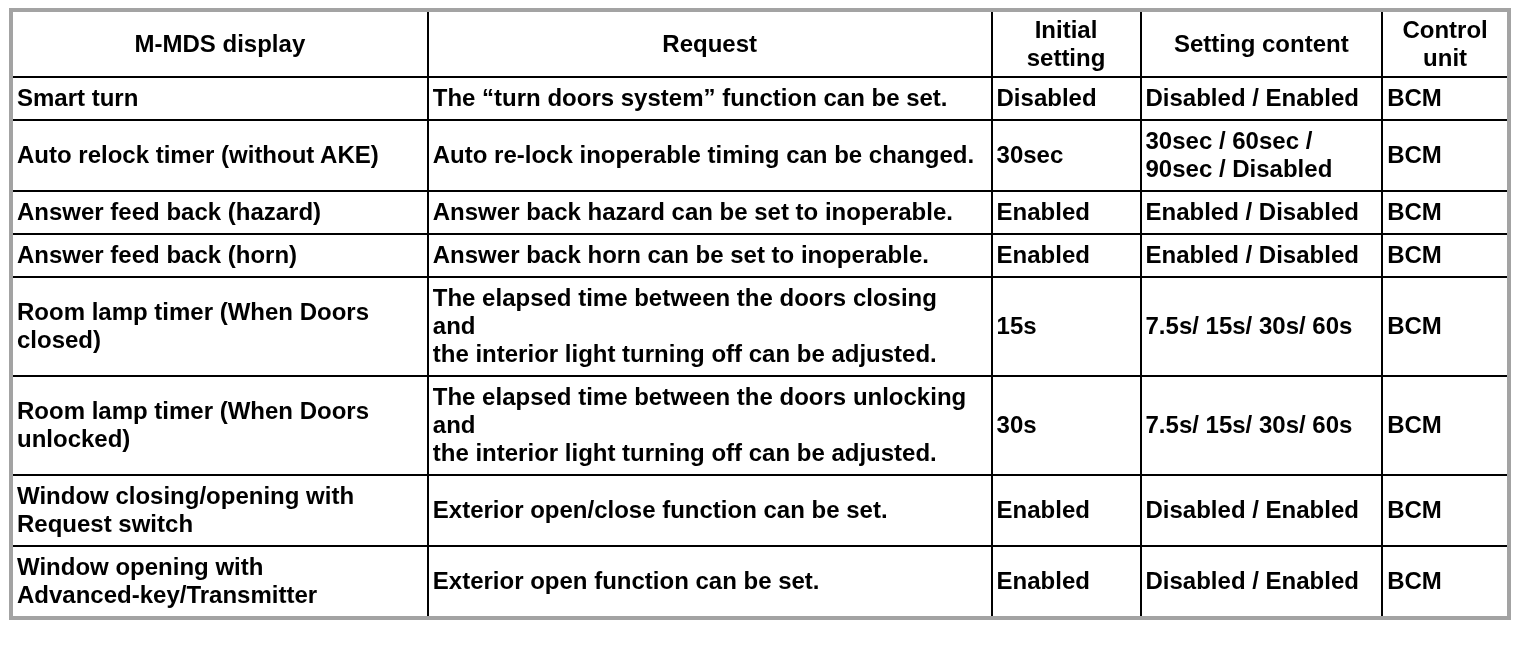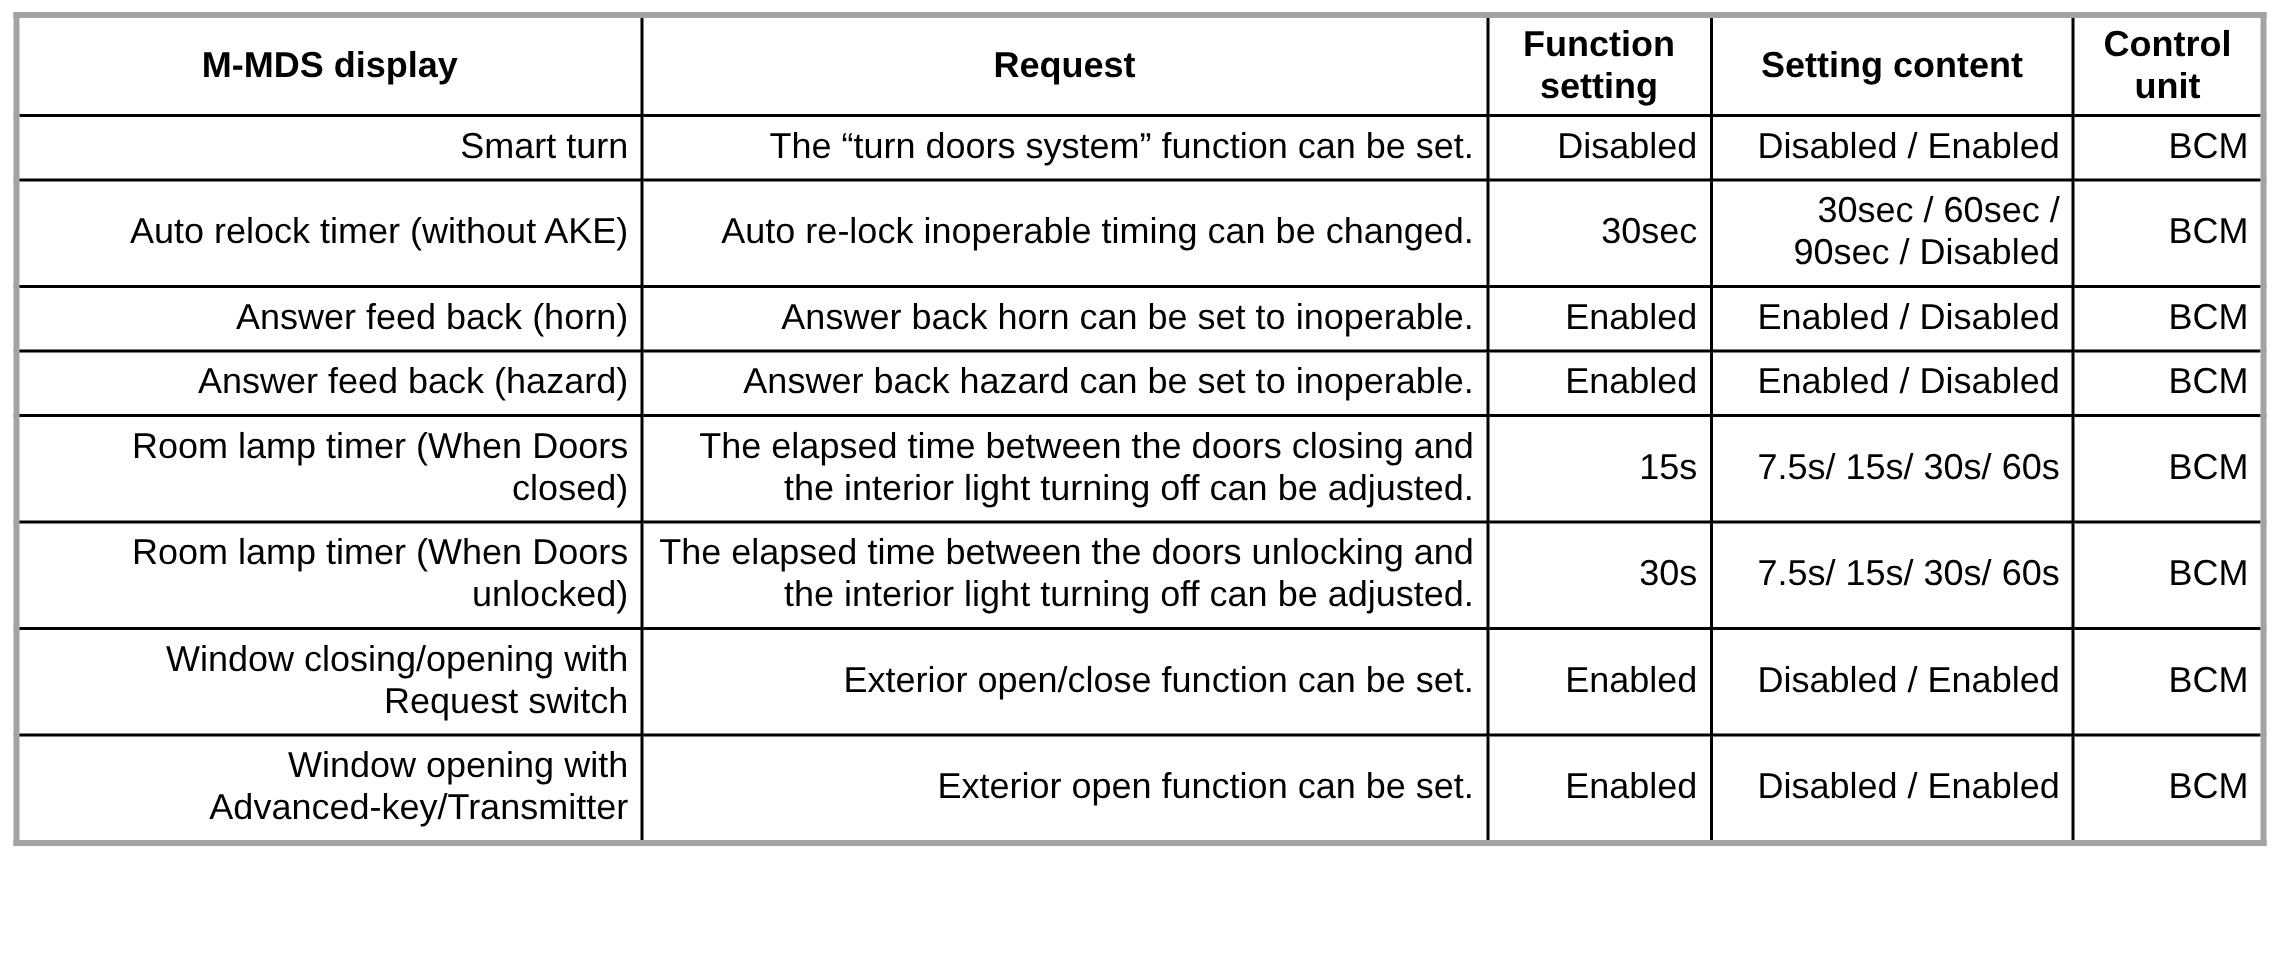--- a/index.html
+++ b/index.html
@@ -32,22 +32,22 @@
     white-space: pre-line;
     overflow: hidden;
   }
   .settings-table th {
     font-weight: bold;
     text-align: center;
     vertical-align: middle;
     padding: 4px 2px;
   }
   .settings-table td {
-    font-weight: normal;
-    text-align: right;
+    font-weight: bold;
+    text-align: left;
     vertical-align: middle;
     padding: 6px 8px 7px 4px;
   }
   
   col.c-display { width: 414px; }
   col.c-function { width: 560px; }
   col.c-initial { width: 148px; }
   col.c-content { width: 240px; }
   col.c-unit { width: 126px; }
 </style>
@@ -60,21 +60,21 @@
       <col class="c-display">
       <col class="c-function">
       <col class="c-initial">
       <col class="c-content">
       <col class="c-unit">
     </colgroup>
     <thead>
       <tr>
           <th>M-MDS display</th>
           <th>Request</th>
-          <th>Function
+          <th>Initial
 setting</th>
           <th>Setting content</th>
           <th>Control
 unit</th>
         </tr>
     </thead>
     <tbody>
         <tr>
     <td>Smart turn</td>
     <td>The “turn doors system” function can be set.</td>
@@ -84,29 +84,29 @@
   </tr>
         <tr>
     <td>Auto relock timer (without AKE)</td>
     <td>Auto re-lock inoperable timing can be changed.</td>
     <td>30sec</td>
     <td>30sec / 60sec /
 90sec / Disabled</td>
     <td>BCM</td>
   </tr>
         <tr>
-    <td>Answer feed back (horn)</td>
-    <td>Answer back horn can be set to inoperable.</td>
+    <td>Answer feed back (hazard)</td>
+    <td>Answer back hazard can be set to inoperable.</td>
     <td>Enabled</td>
     <td>Enabled / Disabled</td>
     <td>BCM</td>
   </tr>
         <tr>
-    <td>Answer feed back (hazard)</td>
-    <td>Answer back hazard can be set to inoperable.</td>
+    <td>Answer feed back (horn)</td>
+    <td>Answer back horn can be set to inoperable.</td>
     <td>Enabled</td>
     <td>Enabled / Disabled</td>
     <td>BCM</td>
   </tr>
         <tr>
     <td>Room lamp timer (When Doors
 closed)</td>
     <td>The elapsed time between the doors closing and
 the interior light turning off can be adjusted.</td>
     <td>15s</td>

